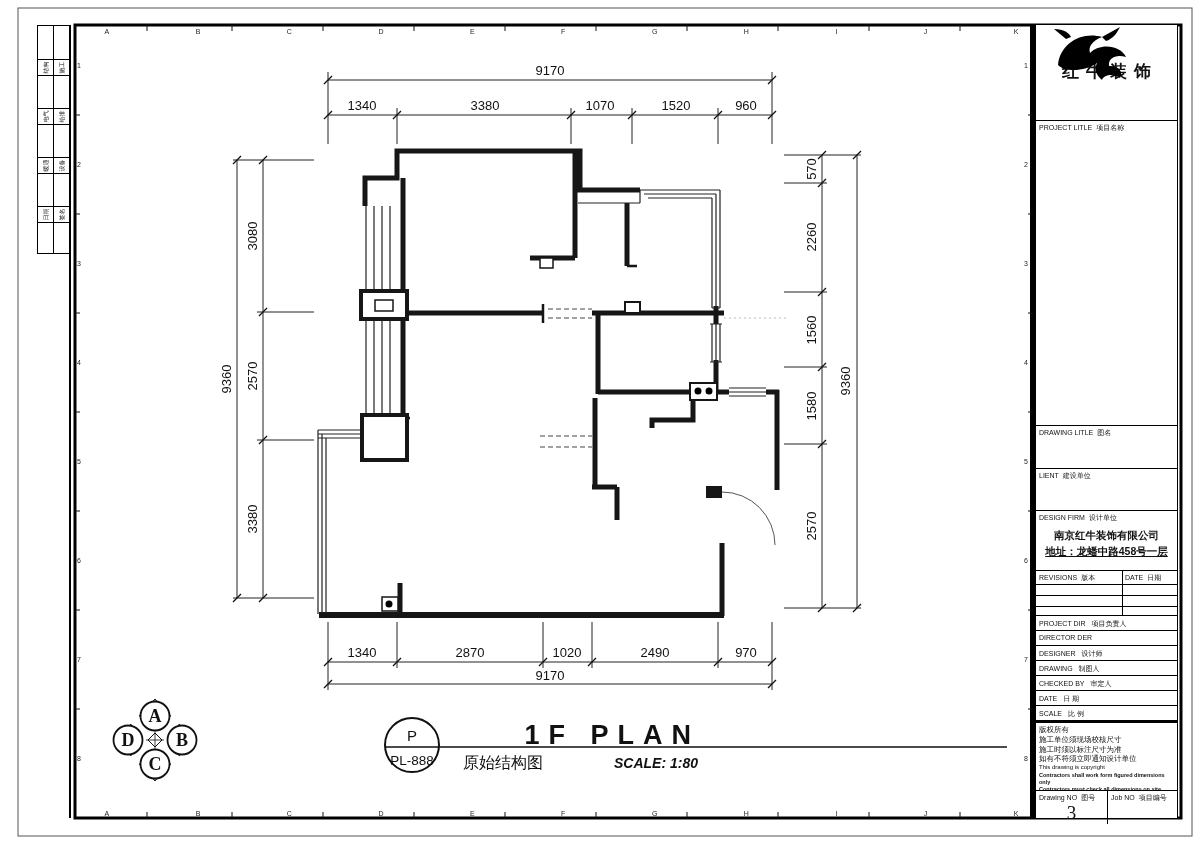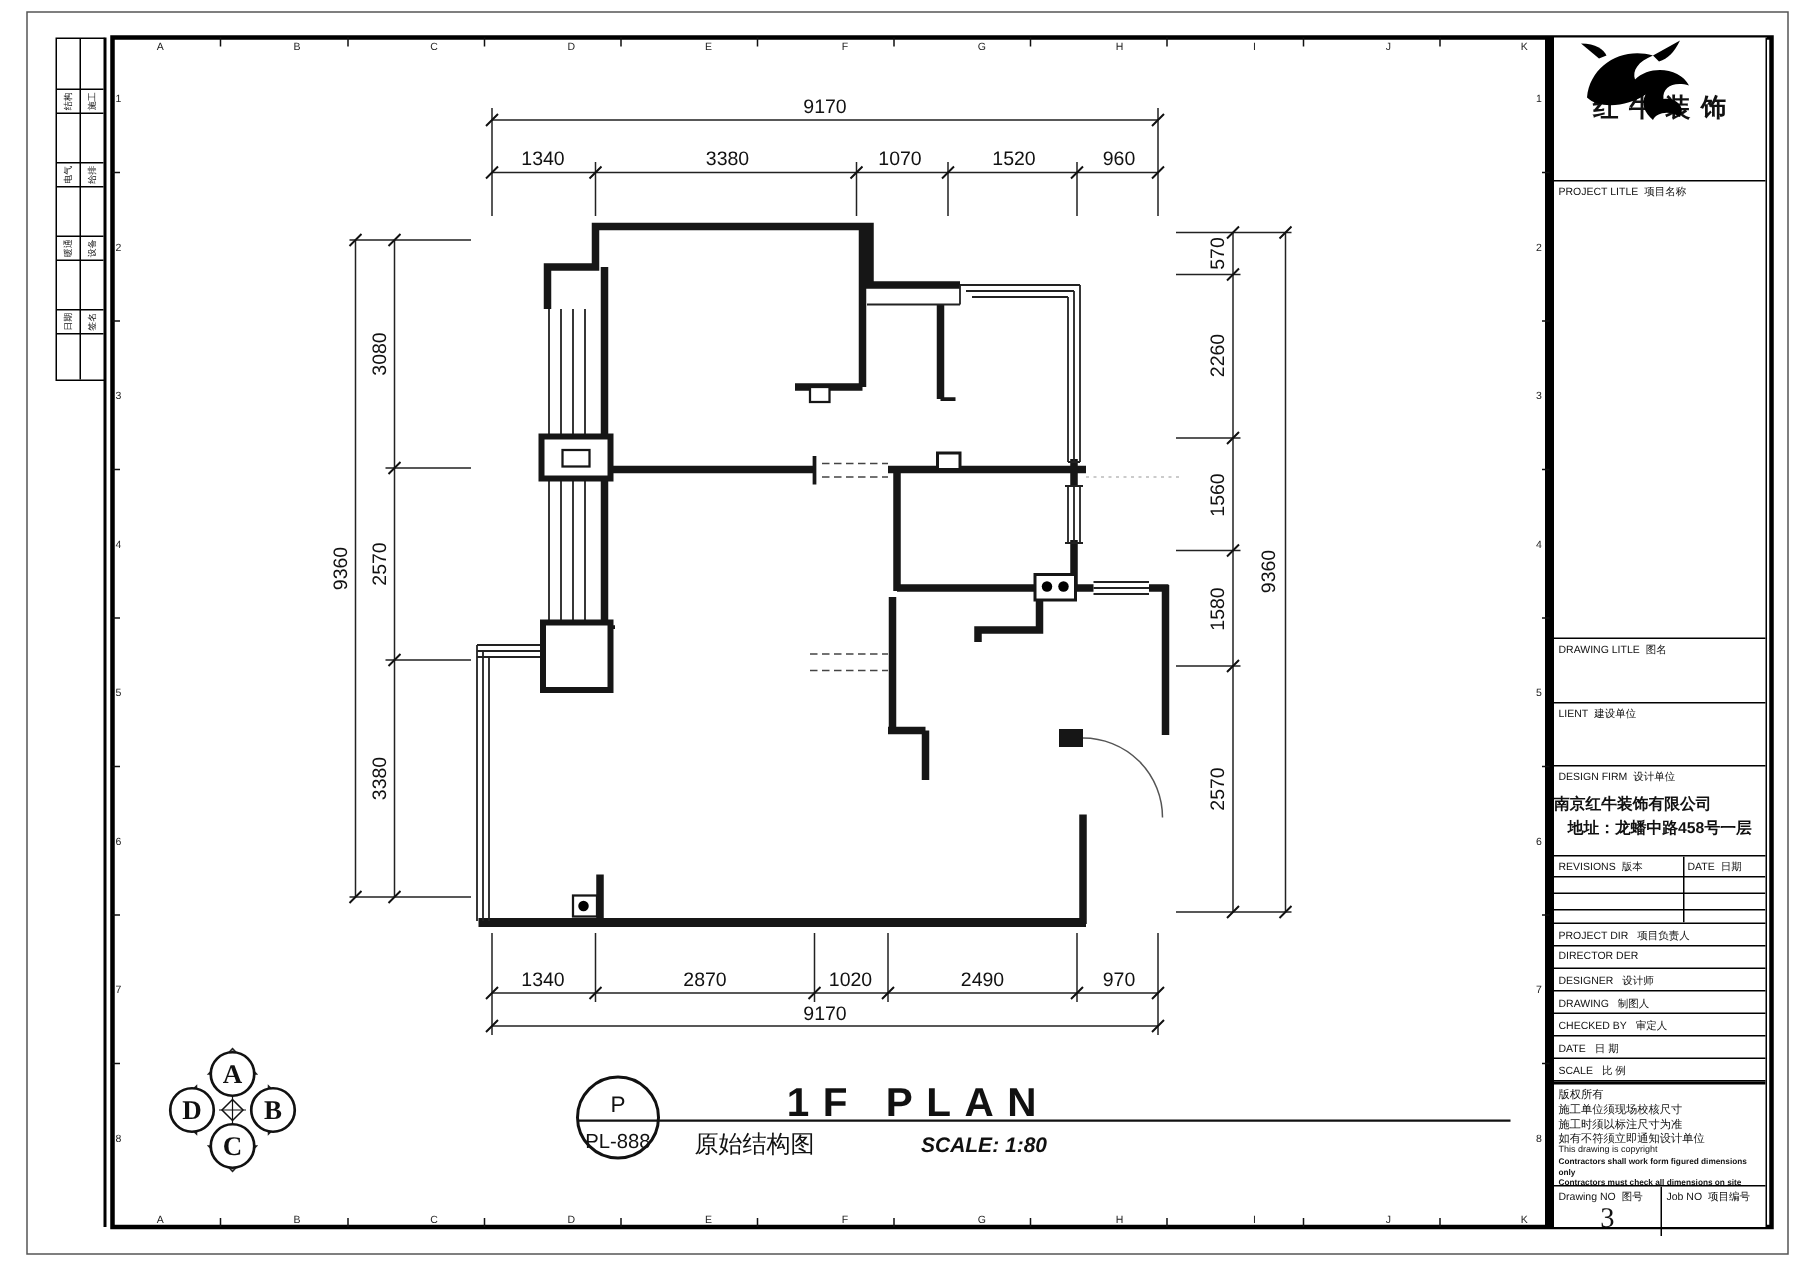--- a/index.html
+++ b/index.html
@@ -22,22 +22,22 @@
           border-right:1px solid #000;box-sizing:border-box;background:#fff;}
   .tb-sec{position:relative;box-sizing:border-box;border-bottom:1px solid #000;overflow:hidden;}
   .tb-label{font-size:7px;padding:2px 3px 0 3px;white-space:nowrap;}
   .tb-label .cn{margin-left:4px;}
   .tb-logo{height:96px;display:flex;flex-direction:column;align-items:center;justify-content:center;padding-bottom:3px;}
   .tb-brand{font-family:"Liberation Serif","DejaVu Serif",serif;font-weight:bold;font-size:17px;letter-spacing:7px;text-indent:7px;}
   .tb-project{height:305px;}
   .tb-drawing{height:43px;}
   .tb-client{height:42px;}
   .tb-firm{height:60px;}
-  .tb-firm .firmname{font-size:10.5px;font-weight:bold;margin-top:6px;}
-  .tb-firm .firmaddr{font-size:10.5px;font-weight:bold;text-align:center;margin-top:2px;}
+  .tb-firm .firmname{font-size:10.5px;font-weight:bold;text-align:center;margin-top:6px;}
+  .tb-firm .firmaddr{font-size:10.5px;font-weight:bold;text-align:center;margin-top:2px;text-decoration:underline;}
   .tb-rev{height:45px;}
   .tb-rev .col-div{position:absolute;left:86px;top:0;bottom:0;width:1px;background:#000;}
   .tb-rev .rline{position:absolute;left:0;right:0;height:1px;background:#000;}
   .tb-row{height:15px;border-bottom:1px solid #000;box-sizing:border-box;
           font-size:7px;padding:3px 3px 0 3px;white-space:nowrap;}
   .tb-row .cn{margin-left:6px;}
   .tb-copy{height:70px;border-top:2px solid #000;padding:2px 3px;box-sizing:border-box;}
   .tb-copy .cpcn{font-size:7.5px;line-height:1.3;}
   .tb-copy .cpen0{font-size:6px;line-height:1.25;}
   .tb-copy .cpen{font-size:5.5px;font-weight:bold;line-height:1.3;}

